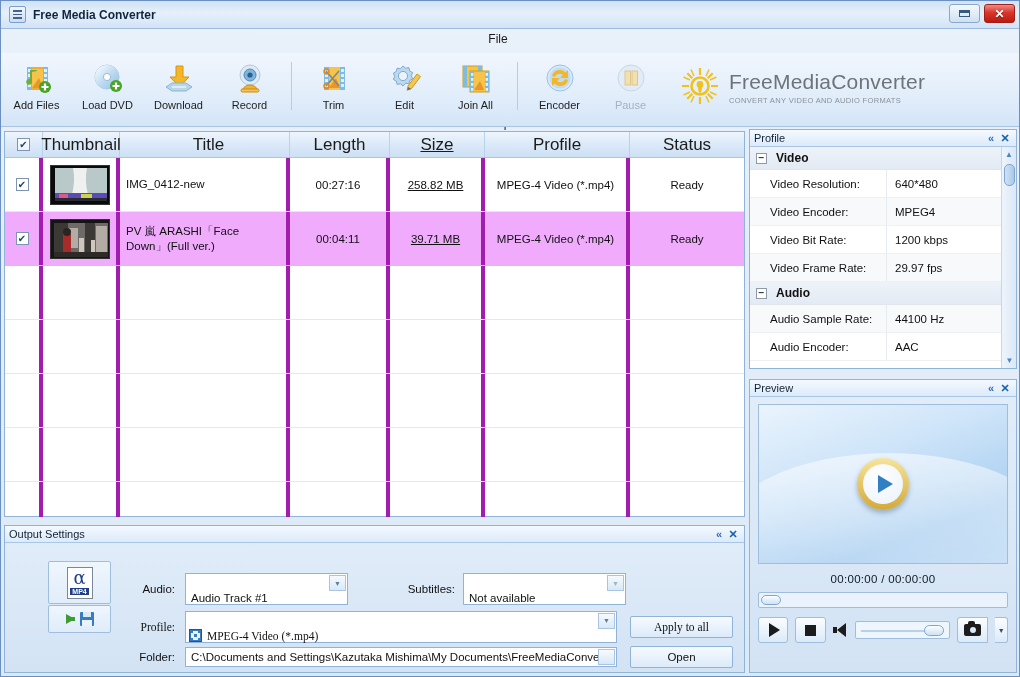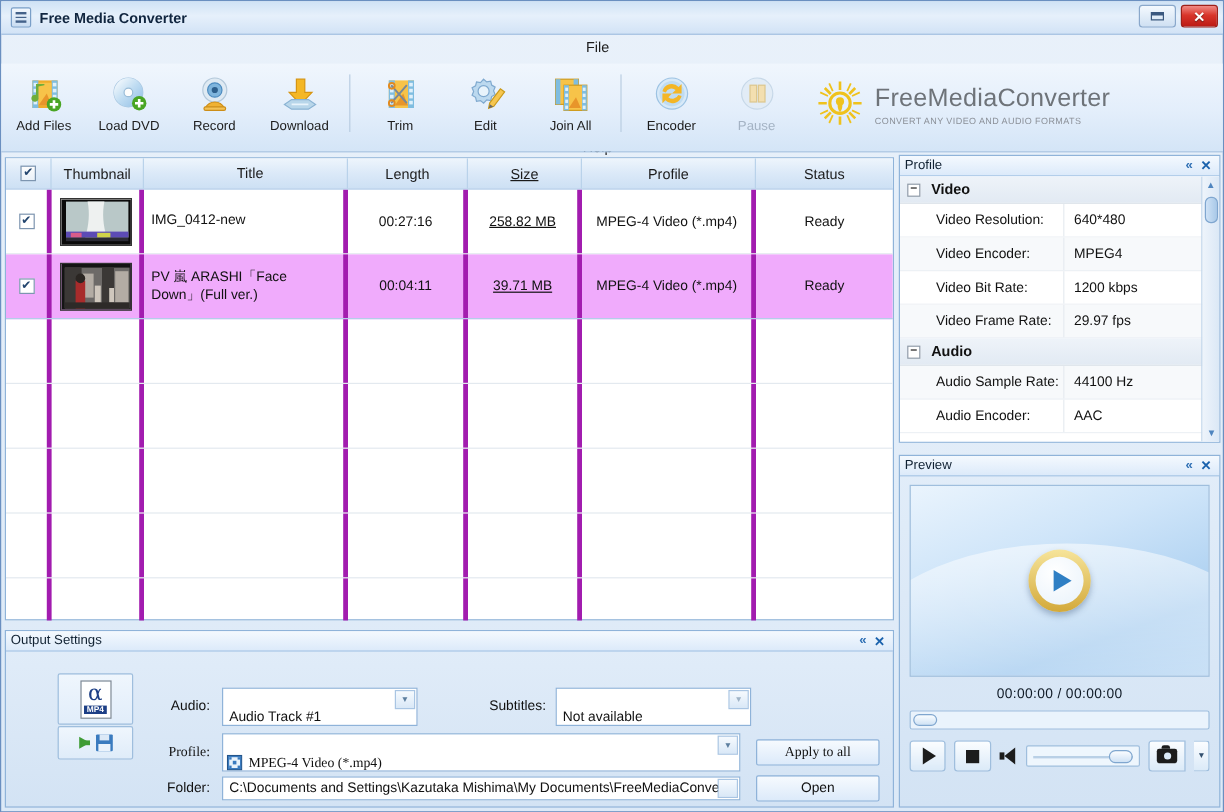--- a/index.html
+++ b/index.html
@@ -83,21 +83,21 @@
   
   .filelist {
     position: absolute; left: 3px; top: 130px; width: 741px; height: 386px;
     background: #fff; border: 1px solid #8fb3d9;
   }
   .fl-header { display: flex; height: 26px;
     background: linear-gradient(to bottom,#eef5fc 0%,#dbe9f8 50%,#cde0f4 100%);
     border-bottom: 1px solid #a8c6e6; }
   .fl-header .cell {
     display: flex; align-items: center; justify-content: center;
-    border-right: 1px solid #b9d2ea; font-size: 12px; color: #1b1b1b;
+    border-right: 1px solid #b9d2ea; font-size: 17px; color: #1b1b1b;
   }
   .fl-header .cell:last-child { border-right: none; }
   .hdr-chk { width: 13px; height: 13px; border: 1px solid #7d95b0;
     background: linear-gradient(to bottom,#fdfdfd,#eaf1f8);
     display: flex; align-items: center; justify-content: center; }
   .hdr-chk::after { content: "\2714"; font-size: 10px; color: #23456e; line-height: 1; }
   .fl-body { height: 359px; overflow: hidden; }
   .fl-row { display: flex; height: 54px; border-bottom: 1px solid #e3e9ef; }
   .fl-row.sel { background: #f0abfc; border-bottom-color: #b3cde9; }
   .fl-row .cell {
@@ -134,21 +134,21 @@
   .prof-body { position: relative; height: 221px; background: #fff; overflow: hidden; }
   .prof-list { width: 252px; }
   .prof-group { height: 23px; display: flex; align-items: center;
     background: linear-gradient(to bottom,#eef3f9,#e2eaf3); border-bottom: 1px solid #e0e6ec;
     font-weight: bold; font-size: 12px; color: #111; padding-left: 6px; }
   .expander { width: 11px; height: 11px; border: 1px solid #8e9aa8; background: #fff;
     display: flex; align-items: center; justify-content: center; margin-right: 9px;
     font-size: 10px; line-height: 1; color: #333; }
   .prof-row { height: 28px; display: flex; align-items: center; border-bottom: 1px solid #edf1f5; }
   .prof-row:nth-child(odd) { background: #f7f9fb; }
-  .prof-key { width: 136px; padding-left: 30px; font-size: 11.5px; color: #111; }
+  .prof-key { width: 136px; padding-left: 20px; font-size: 11.5px; color: #111; }
   .prof-val { flex: 1; padding-left: 8px; font-size: 11.5px; color: #111;
     border-left: 1px solid #e6ebf0; height: 100%; display: flex; align-items: center; }
   .vscroll { position: absolute; right: 0; top: 0; width: 15px; height: 221px;
     background: linear-gradient(to right,#eef4fb,#dbe8f6); border-left: 1px solid #c4d8ec; }
   .vs-arrow { height: 15px; display: flex; align-items: center; justify-content: center;
     color: #4f85bf; font-size: 8px; }
   .vs-thumb { position: absolute; top: 17px; left: 2px; width: 11px; height: 22px;
     background: linear-gradient(to right,#cfe2f6,#a9c9e8); border: 1px solid #7fa6cf; border-radius: 5px; }
   .vs-arrow.down { position: absolute; bottom: 0; width: 15px; }
 
@@ -308,39 +308,39 @@
           <circle cx="25" cy="24" r="6" fill="#49a524"></circle>
           <path d="M25 20.5v7M21.5 24h7" stroke="#fff" stroke-width="2.2"></path>
         </svg>
       </span>
       <span class="lbl">Load DVD</span>
     </div>
 
     <div class="tbtn">
       <span class="icon32">
         <svg width="34" height="34" viewBox="0 0 34 34">
+          <path d="M14 4h7v11h6l-9.5 10L8 15h6z" fill="#f4b726" stroke="#d69512"></path>
+          <path d="M4 25l6-4h14l6 4-6 4H10z" fill="#b8d6ea" stroke="#8bb3d3"></path>
+          <path d="M10 25h14" stroke="#e8f3fb" stroke-width="1.5"></path>
+        </svg>
+      </span>
+      <span class="lbl">Download</span>
+    </div>
+
+    <div class="tbtn">
+      <span class="icon32">
+        <svg width="34" height="34" viewBox="0 0 34 34">
           <circle cx="17" cy="13" r="10" fill="#dfeaf3" stroke="#b3c8da"></circle>
           <circle cx="17" cy="13" r="6" fill="#7fb5dd" stroke="#4d8cc0"></circle>
           <circle cx="17" cy="13" r="2.6" fill="#2d5f8c"></circle>
           <path d="M9 28c2-3.5 5-5 8-5s6 1.5 8 5z" fill="#f0b233" stroke="#cc8d18"></path>
           <rect x="8" y="27" width="18" height="3" rx="1.4" fill="#f3c257" stroke="#cc8d18"></rect>
         </svg>
       </span>
       <span class="lbl">Record</span>
-    </div>
-
-    <div class="tbtn">
-      <span class="icon32">
-        <svg width="34" height="34" viewBox="0 0 34 34">
-          <path d="M14 4h7v11h6l-9.5 10L8 15h6z" fill="#f4b726" stroke="#d69512"></path>
-          <path d="M4 25l6-4h14l6 4-6 4H10z" fill="#b8d6ea" stroke="#8bb3d3"></path>
-          <path d="M10 25h14" stroke="#e8f3fb" stroke-width="1.5"></path>
-        </svg>
-      </span>
-      <span class="lbl">Download</span>
     </div>
 
     <div class="tb-sep"></div>
 
     <div class="tbtn">
       <span class="icon32">
         <svg width="34" height="34" viewBox="0 0 34 34">
           <rect x="7" y="5" width="21" height="23" fill="#f7c349"></rect>
           <rect x="7" y="5" width="5" height="23" fill="#7fbde0"></rect>
           <rect x="23" y="5" width="5" height="23" fill="#7fbde0"></rect>

